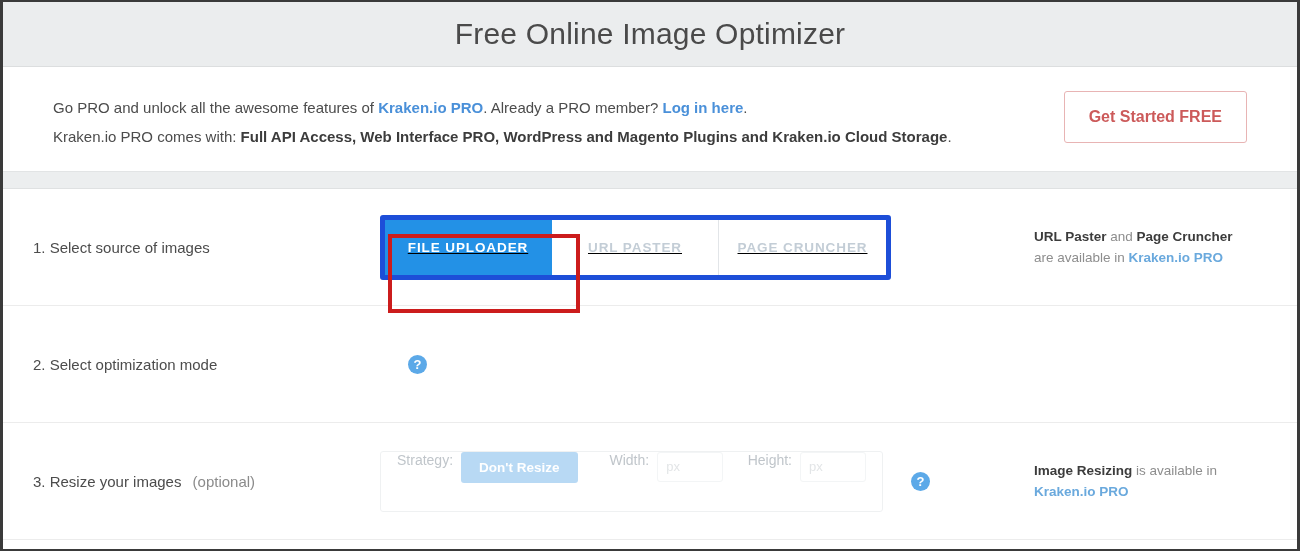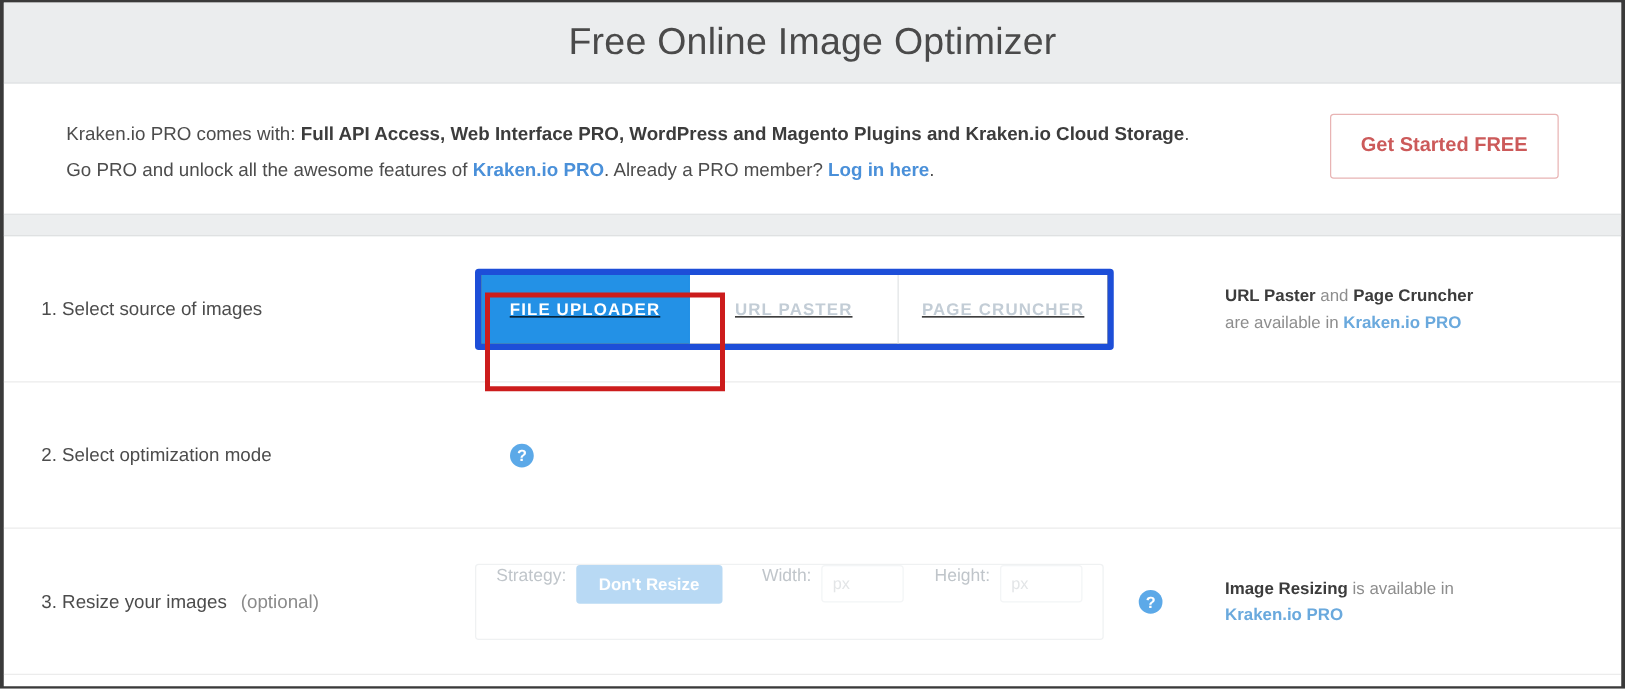--- a/index.html
+++ b/index.html
@@ -156,21 +156,21 @@
     justify-content: center;
     margin-left: 28px;
     cursor: pointer;
     line-height: 1;
     font-family: "Liberation Sans", sans-serif;
   }
 
   
   .side-note {
     position: absolute;
-    left: 977px;
+    left: 1031px;
     font-size: 13.5px;
     line-height: 21px;
     color: #8d8d8d;
   }
   .side-note .b { color: #3c3c3c; font-weight: 700; }
   .side-note .lnk { color: #6aa9dd; font-weight: 700; }
 
   
   .resize-panel {
     width: 503px;
@@ -233,22 +233,22 @@
 <body>
 
 <div class="screen">
 
   <div class="page-header">
     <div class="page-title">Free Online Image Optimizer</div>
   </div>
 
   <div class="pro-banner">
     <div class="pro-text">
+      <div class="pro-line"><span>Go PRO and unlock all the awesome features of </span><a class="lnk" href="#">Kraken.io PRO</a><span>. Already a PRO member? </span><a class="lnk" href="#">Log in here</a><span>.</span></div>
       <div class="pro-line"><span>Kraken.io PRO comes with: </span><span class="b">Full API Access, Web Interface PRO, WordPress and Magento Plugins and Kraken.io Cloud Storage</span><span>.</span></div>
-      <div class="pro-line"><span>Go PRO and unlock all the awesome features of </span><a class="lnk" href="#">Kraken.io PRO</a><span>. Already a PRO member? </span><a class="lnk" href="#">Log in here</a><span>.</span></div>
     </div>
     <button class="cta-btn">Get Started FREE</button>
   </div>
 
   <div class="strip"></div>
 
   <div class="step-row">
     <div class="step-label"><span>1. </span><span>Select source of images</span></div>
     <div class="step-control">
       <div class="segmented">

